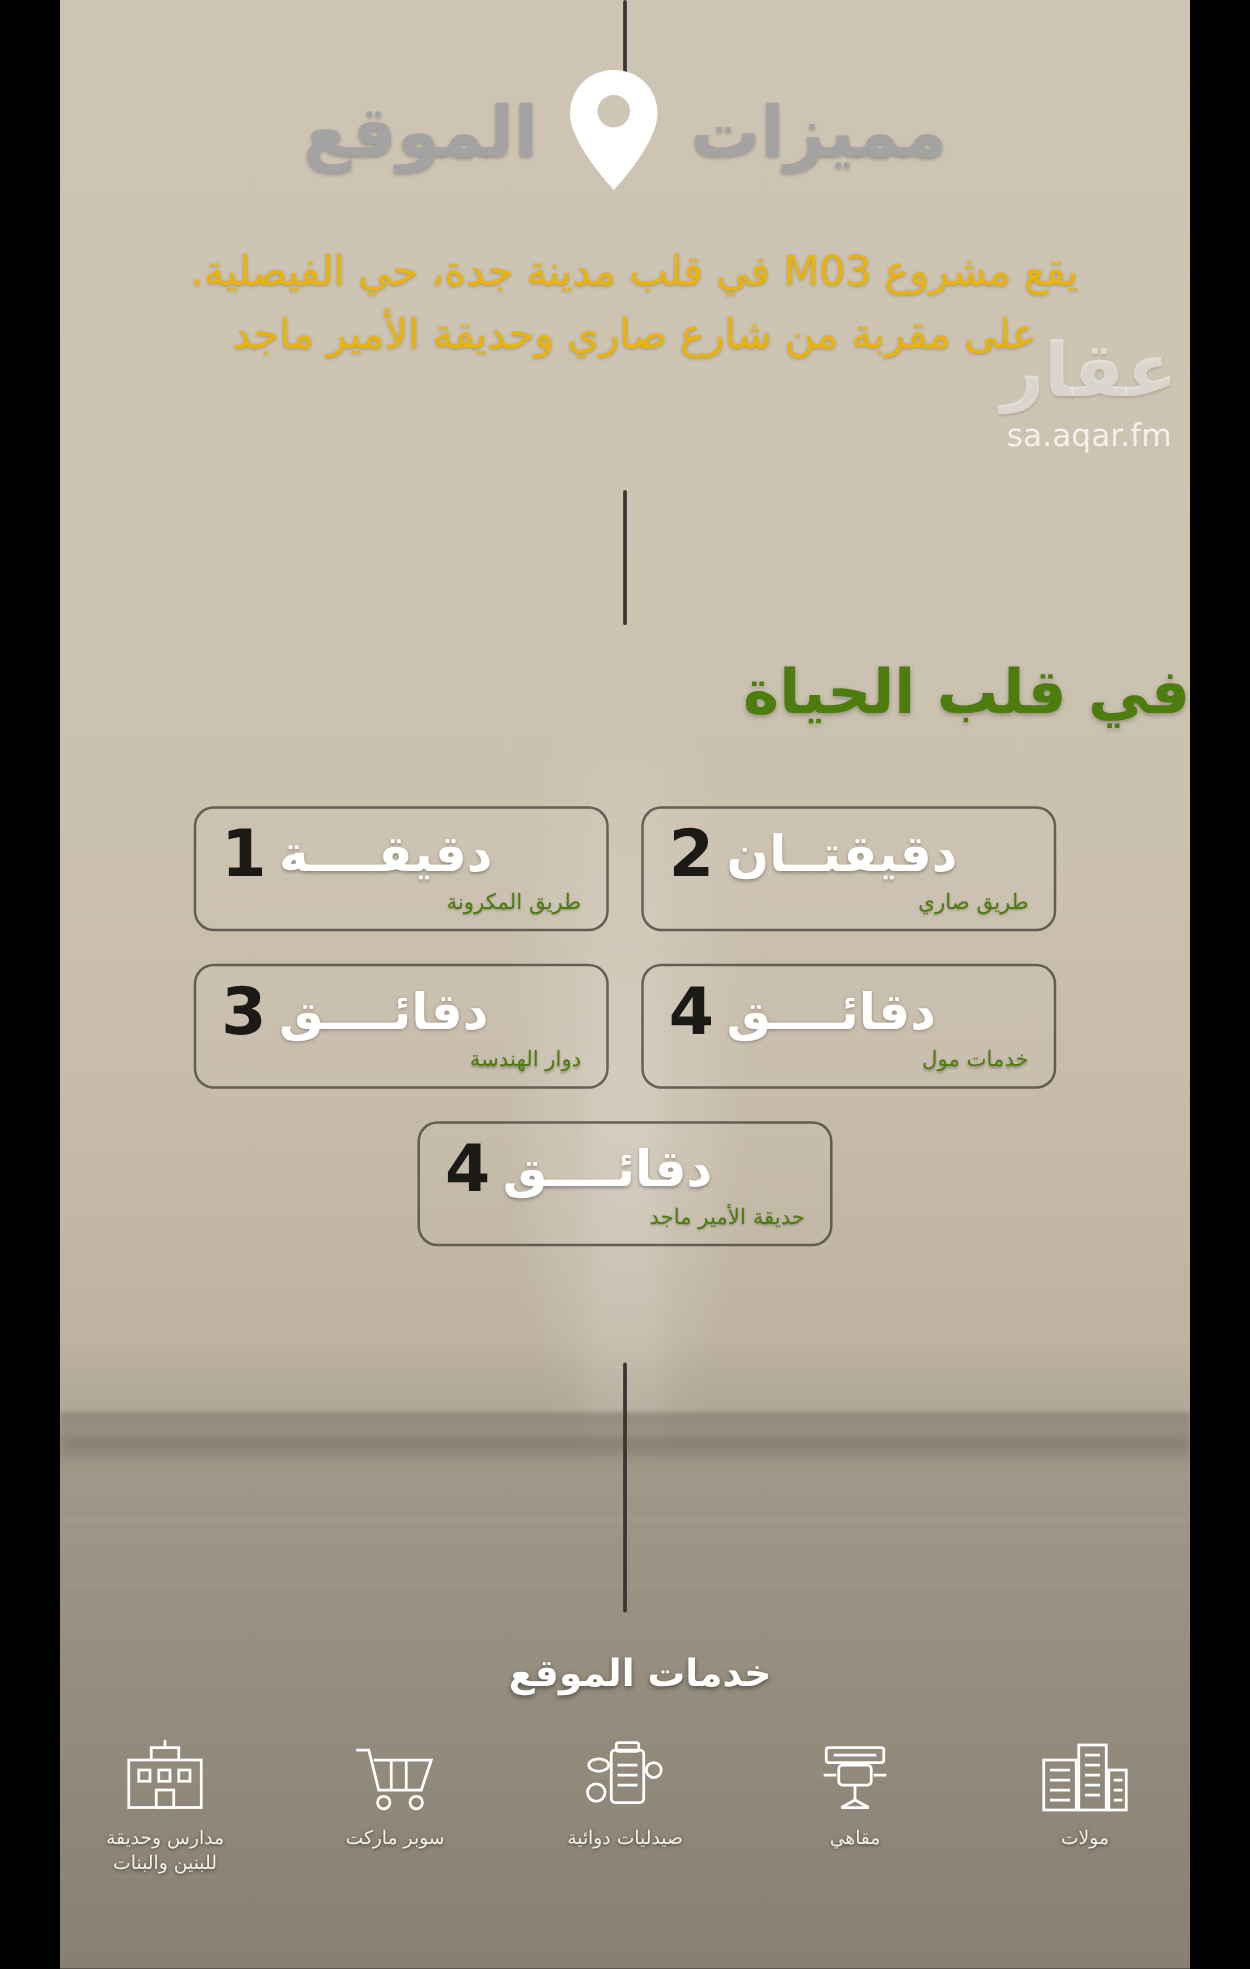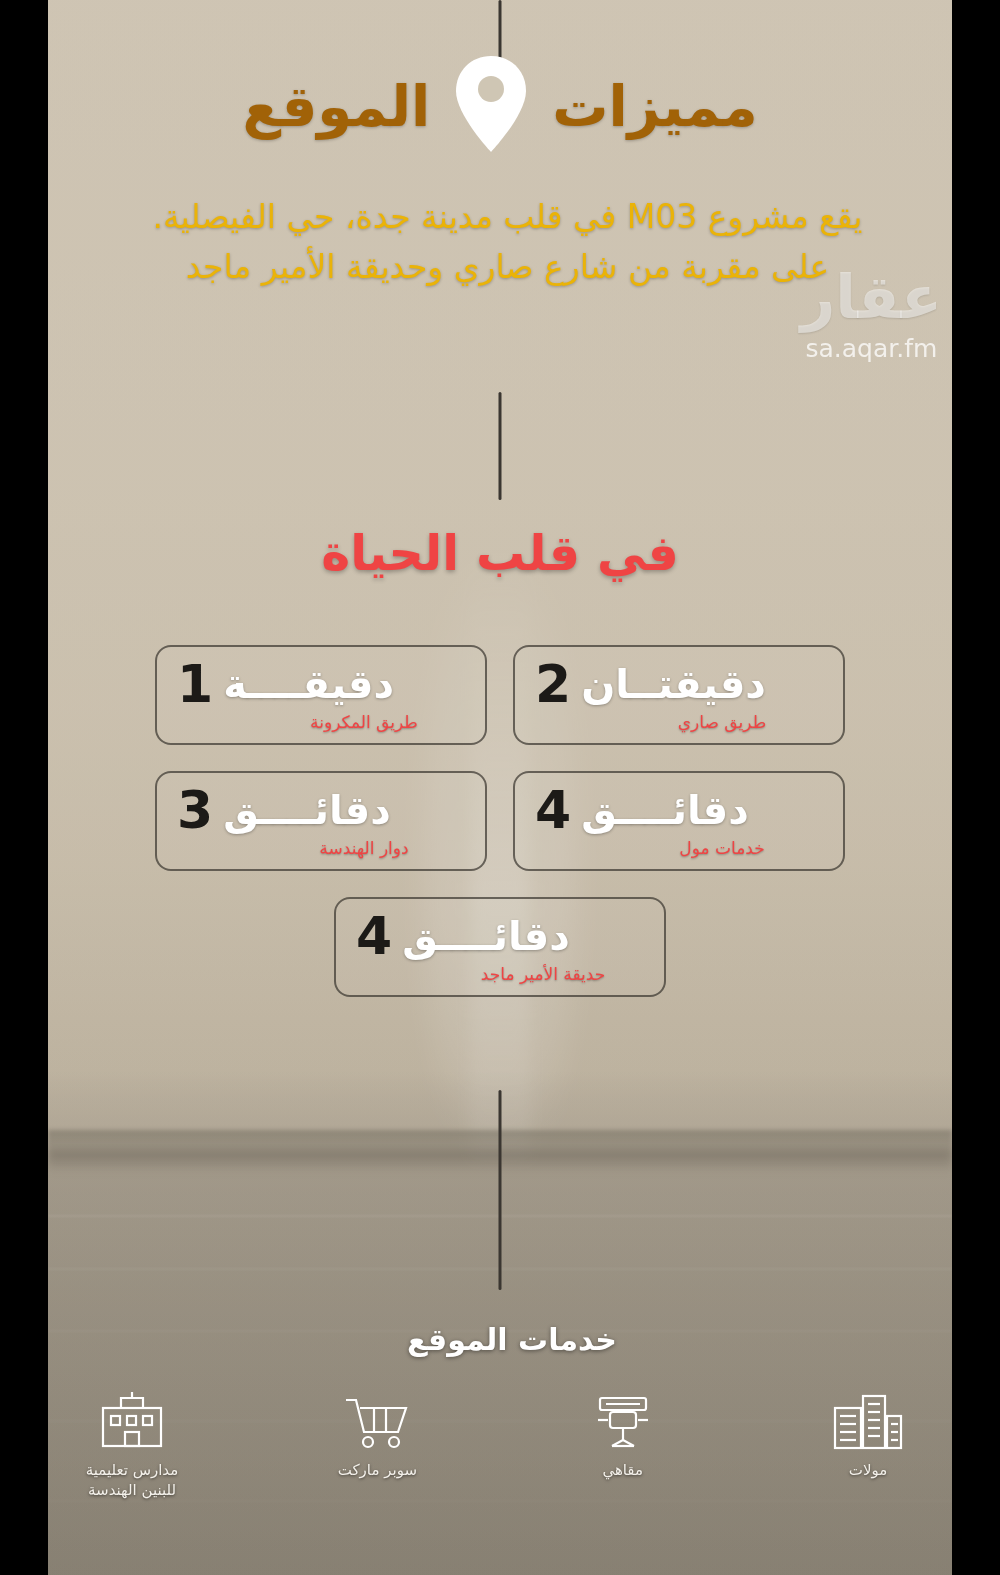--- a/index.html
+++ b/index.html
@@ -109,43 +109,42 @@
   .vline.mid{top:392px;height:108px;}
   .vline.bottom{top:1090px;height:200px;}
 
   
   #header{
     position:absolute;top:58px;left:0;right:0;
     display:flex;align-items:center;justify-content:center;
     gap:18px;
   }
   #header .hdr-text{
-    font-size:56px;font-weight:bold;color:#a16207;
+    font-size:56px;font-weight:bold;color:#a3a3a3;
     letter-spacing:0px;line-height:1;
     text-shadow:0 1px 3px rgba(0,0,0,.25);
   }
   .pin{
     width:86px;height:104px;position:relative;flex:0 0 auto;
     margin-top:-6px;
   }
 
   #intro{
     position:absolute;top:192px;left:60px;right:60px;
     text-align:center;
     font-size:33px;line-height:1.52;
     color:#eab308;
     text-shadow:0 1px 3px rgba(0,0,0,.25);
     letter-spacing:0px;
     margin-left:15px;
   }
 
   #sec-title{
     position:absolute;top:525px;left:0;right:0;
-    text-align:center;
-    font-size:49px;font-weight:bold;color:#ef4444;
+    font-size:49px;font-weight:bold;color:#4d7c0f;
     text-shadow:0 2px 4px rgba(0,0,0,.28);
   }
 
   
   #cards{
     position:absolute;top:645px;left:52px;right:52px;
   }
   .card-row{
     display:flex;justify-content:center;gap:26px;margin-bottom:26px;
   }
@@ -166,23 +165,23 @@
   .card .unit{
     font-size:40px;font-weight:bold;color:#fff;
     letter-spacing:6px;
     text-shadow:0 1px 3px rgba(0,0,0,.3);
   }
   .card .num{
     font-size:52px;font-weight:bold;color:#1c1a17;
     line-height:1;font-family:"DejaVu Sans",sans-serif;
   }
   .card .sub{
-    font-size:17px;color:#ef4444;margin-top:2px;
+    font-size:17px;color:#4d7c0f;margin-top:2px;
     text-shadow:0 1px 2px rgba(0,0,0,.3);
-    width:100%;text-align:center;padding-left:86px;box-sizing:border-box;
+    width:100%;text-align:right;padding-left:86px;box-sizing:border-box;
   }
 
   
   #services-title{
     position:absolute;top:1322px;left:0;right:0;text-align:center;
     font-size:30px;font-weight:bold;color:#fff;
     text-shadow:0 1px 4px rgba(0,0,0,.45);
     padding-left:24px;
   }
   #services{
@@ -351,20 +350,35 @@
             <line x1="26" y1="56" x2="48" y2="56"></line>
             <line x1="37" y1="50" x2="26" y2="56"></line>
             <line x1="37" y1="50" x2="48" y2="56"></line>
             <line x1="12" y1="30" x2="22" y2="30"></line>
             <line x1="52" y1="30" x2="62" y2="30"></line>
           </svg>
         </span>
         <span class="lbl">مقاهي</span>
       </div>
 
+      <div class="svc">
+        <span>
+          <svg width="74" height="62" viewBox="0 0 74 62" fill="none" stroke="#ffffff" stroke-width="2.2">
+            <rect x="26" y="10" width="26" height="42" rx="3"></rect>
+            <rect x="30" y="4" width="18" height="7" rx="2"></rect>
+            <line x1="31" y1="22" x2="47" y2="22"></line>
+            <line x1="31" y1="30" x2="47" y2="30"></line>
+            <line x1="31" y1="38" x2="47" y2="38"></line>
+            <circle cx="14" cy="44" r="7"></circle>
+            <circle cx="60" cy="26" r="6"></circle>
+            <ellipse cx="16" cy="22" rx="8" ry="5"></ellipse>
+          </svg>
+        </span>
+        <span class="lbl">صيدليات دوائية</span>
+      </div>
 
 
       <div class="svc">
         <span>
           <svg width="74" height="62" viewBox="0 0 74 62" fill="none" stroke="#ffffff" stroke-width="2.2">
             <path d="M6 10 H16 L24 42 H58 L66 18 H20"></path>
             <circle cx="28" cy="52" r="5"></circle>
             <circle cx="54" cy="52" r="5"></circle>
             <line x1="34" y1="18" x2="34" y2="42"></line>
             <line x1="46" y1="18" x2="46" y2="42"></line>
@@ -378,19 +392,19 @@
           <svg width="74" height="62" viewBox="0 0 74 62" fill="none" stroke="#ffffff" stroke-width="2.2">
             <rect x="8" y="18" width="58" height="38"></rect>
             <path d="M26 18 V8 H48 V18"></path>
             <line x1="37" y1="2" x2="37" y2="8"></line>
             <rect x="16" y="26" width="9" height="9"></rect>
             <rect x="32" y="26" width="9" height="9"></rect>
             <rect x="48" y="26" width="9" height="9"></rect>
             <rect x="30" y="42" width="14" height="14"></rect>
           </svg>
         </span>
-        <span class="lbl">مدارس تعليمية للبنين الهندسة</span>
+        <span class="lbl">مدارس وحديقة للبنين والبنات</span>
       </div>
 
     </div>
 
   </div>
 </div>
 
 </body></html>

